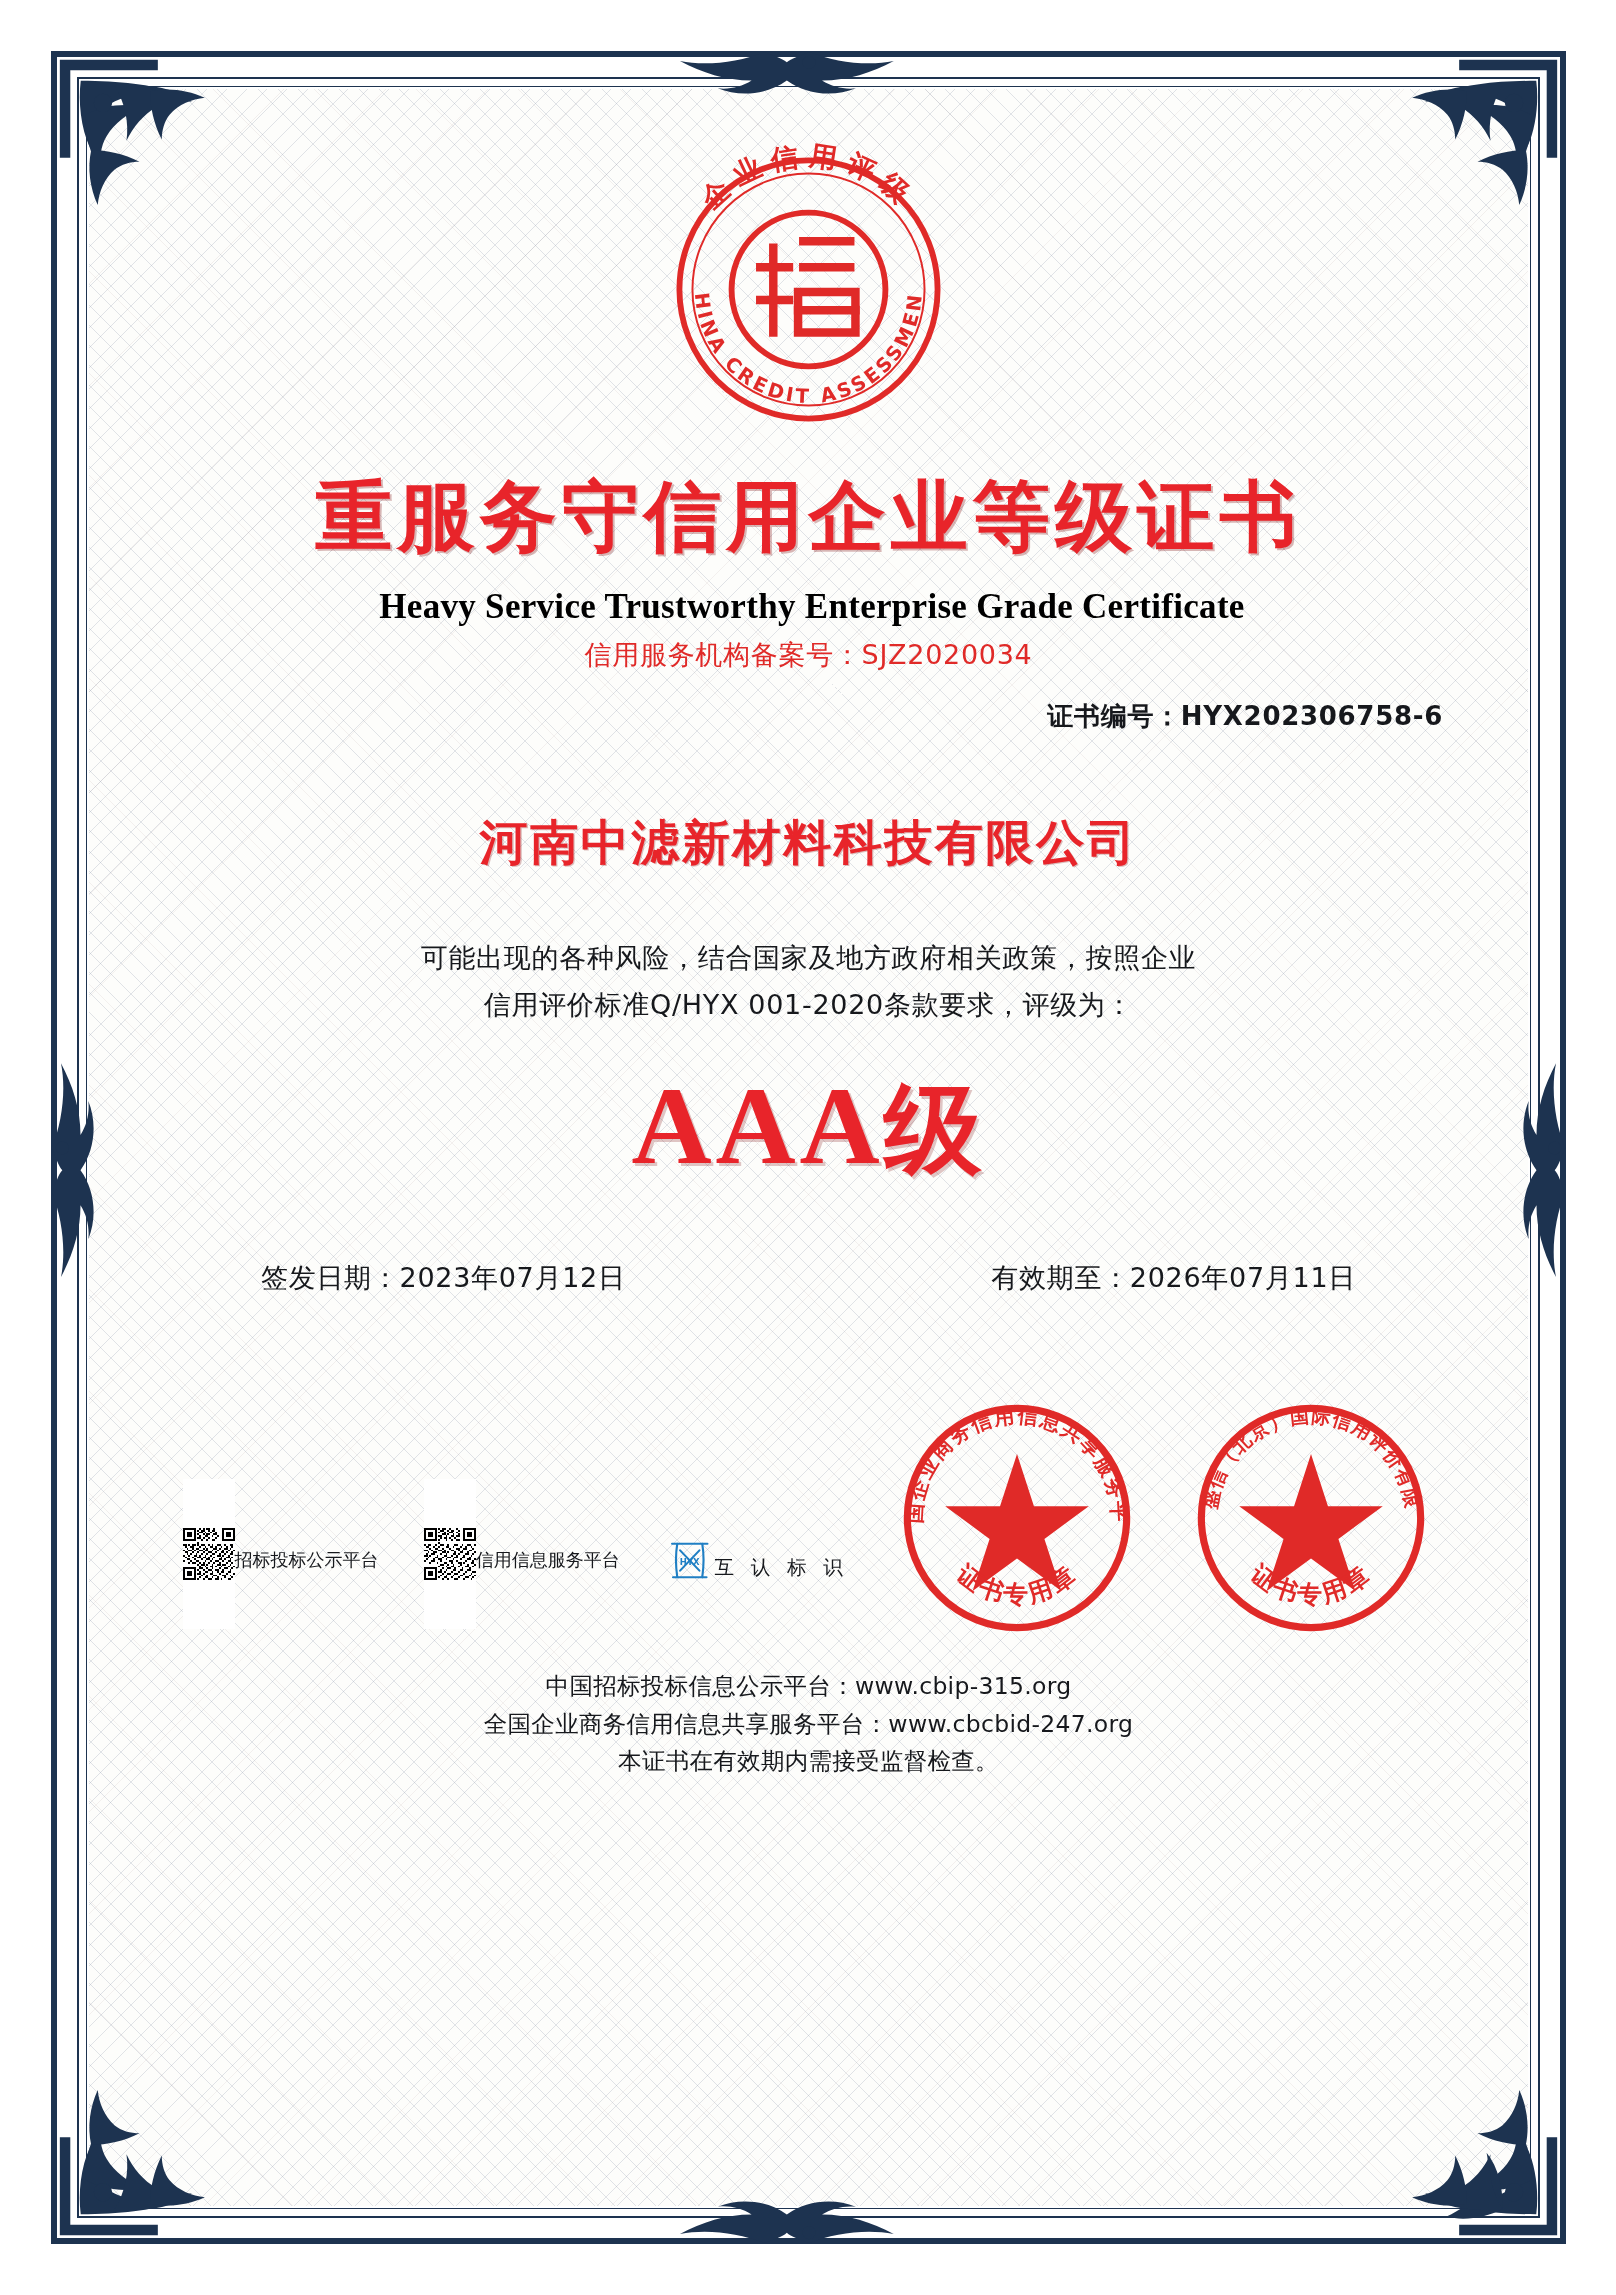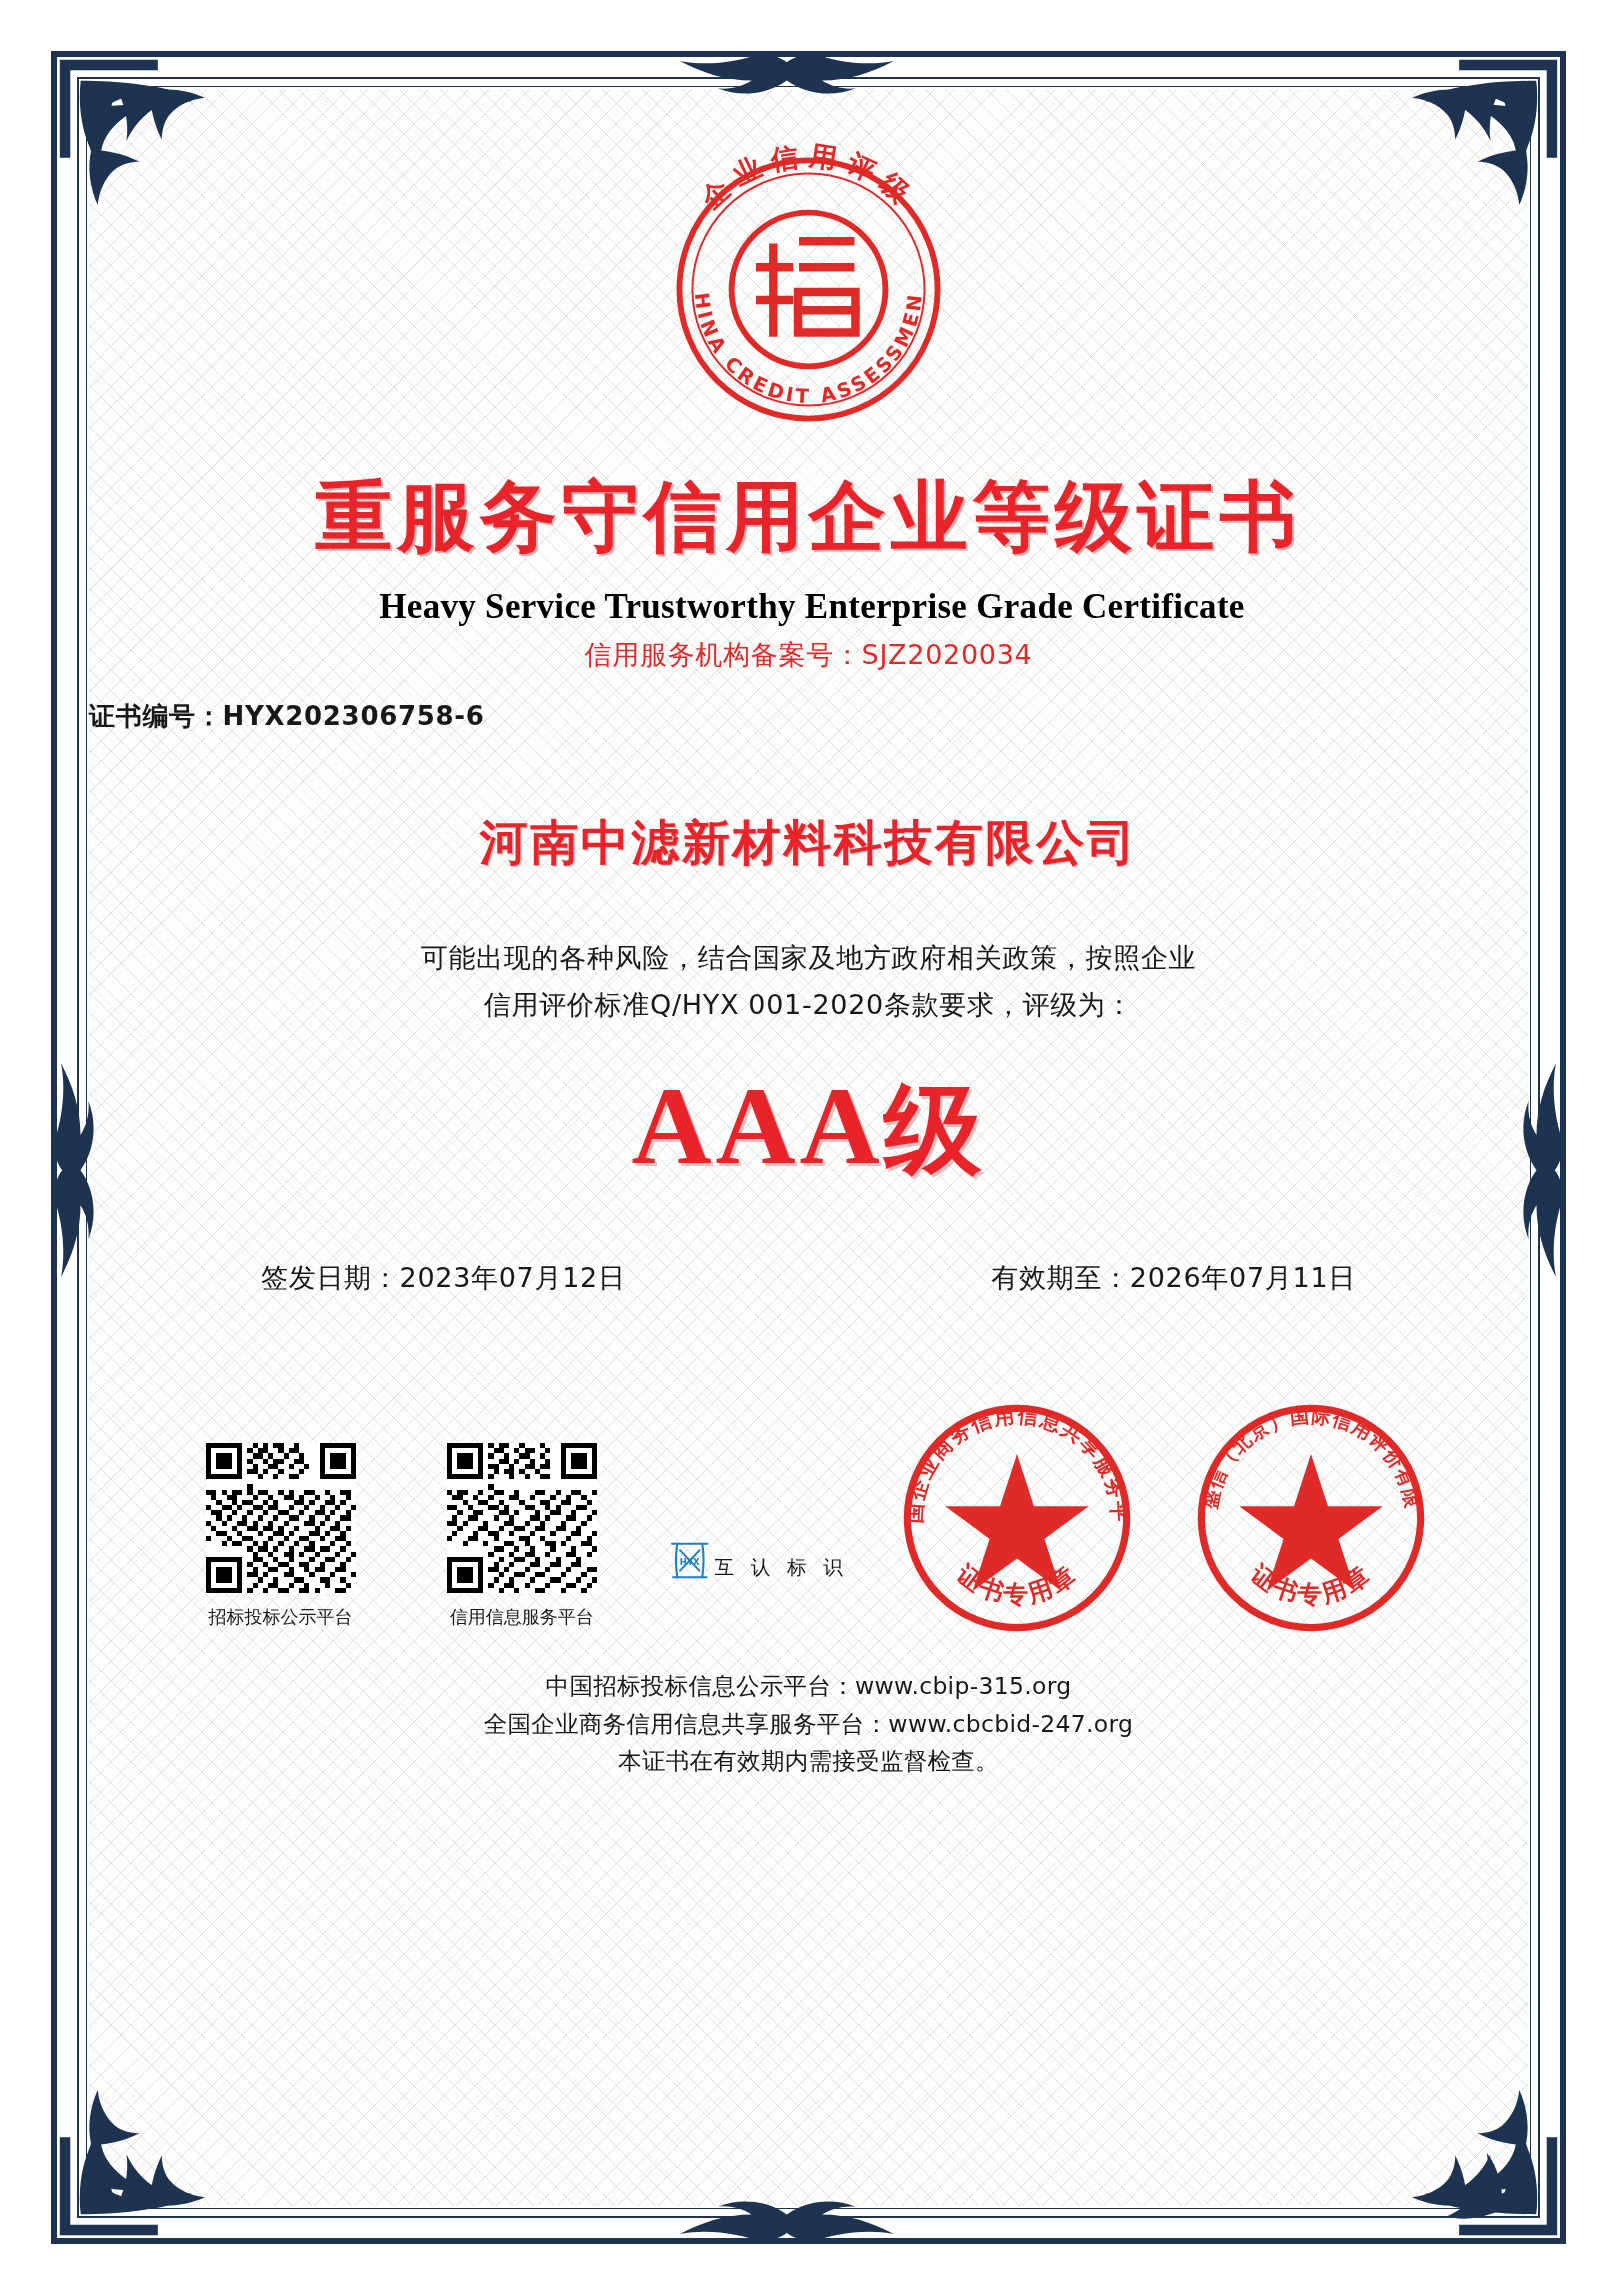--- a/index.html
+++ b/index.html
@@ -137,20 +137,21 @@
     font-family: "DejaVu Sans", sans-serif;
     font-size: 27px;
     color: #e02a28;
     letter-spacing: 0.7px;
     white-space: nowrap;
   }
 
   .cert-no-row {
     width: 100%;
     display: flex;
+    justify-content: flex-end;
     padding-right: 85px;
     box-sizing: border-box;
     margin-top: 26px;
   }
   .cert-no {
     font-family: "DejaVu Sans", sans-serif;
     font-weight: bold;
     font-size: 26px;
     color: #16181c;
     letter-spacing: 0.7px;
@@ -211,21 +212,21 @@
   
   .bottom-row {
     margin-top: 98px;
     width: 1304px;
     display: flex;
     align-items: flex-end;
     justify-content: space-between;
     padding: 0 26px;
     box-sizing: border-box;
   }
-  .qr-block { display:flex; flex-direction: column; align-items:center; width: 196px; }
+  .qr-block { display:flex; flex-direction: row; align-items:center; width: 196px; }
   .qr {
     width: 150px; height: 150px;
     background:#ffffff;
   }
   .qr svg { display:block; width:100%; height:100%; }
   .qr-caption {
     margin-top: 11.7px;
     font-family: "DejaVu Sans", sans-serif;
     font-size: 18px;
     color: #16181c;

